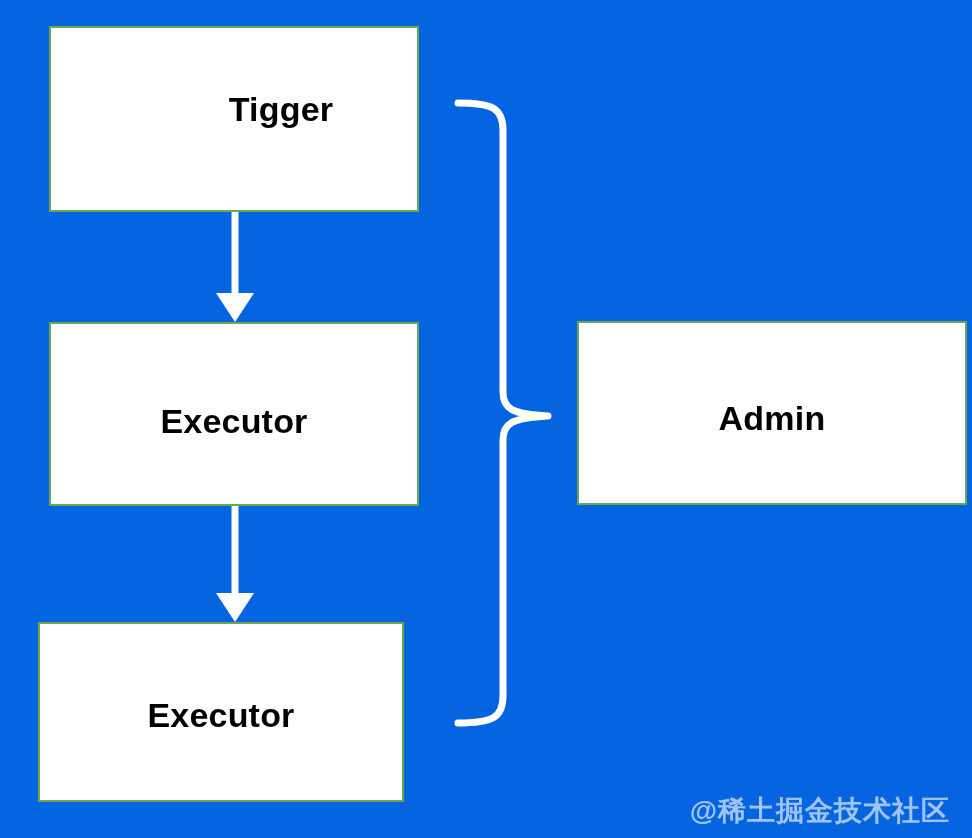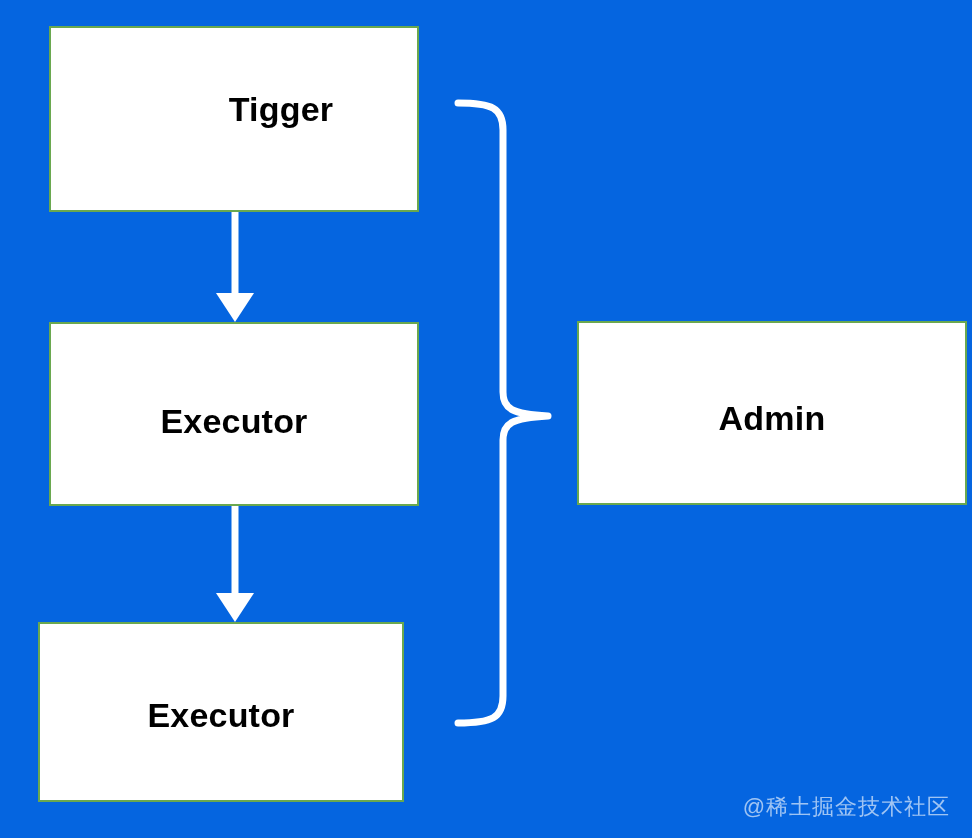--- a/index.html
+++ b/index.html
@@ -48,24 +48,24 @@
     position: absolute;
     left: 0;
     top: 0;
     width: 972px;
     height: 838px;
     pointer-events: none;
   }
   .watermark {
     position: absolute;
     right: 22px;
-    bottom: 16px;
+    bottom: 8px;
     color: rgba(255, 255, 255, 0.62);
-    font-size: 22px;
-    font-weight: normal;
+    font-size: 28px;
+    font-weight: bold;
     letter-spacing: 1px;
     white-space: nowrap;
   }
 </style>
 </head>
 <body>
 
 <div id="canvas">
 
   <svg class="connector-svg" viewBox="0 0 972 838" xmlns="http://www.w3.org/2000/svg">

